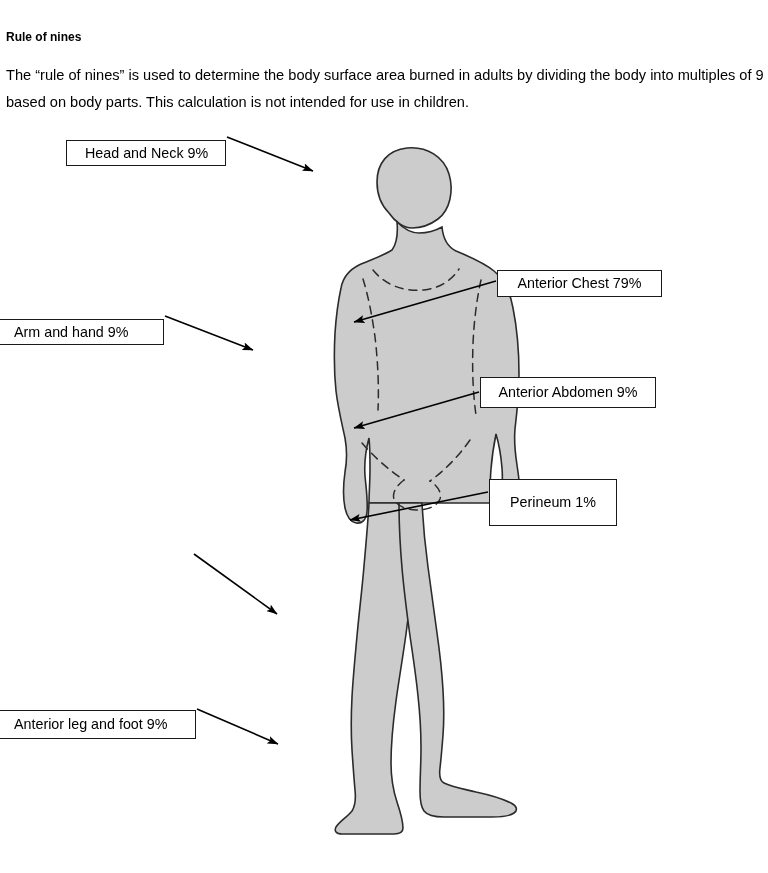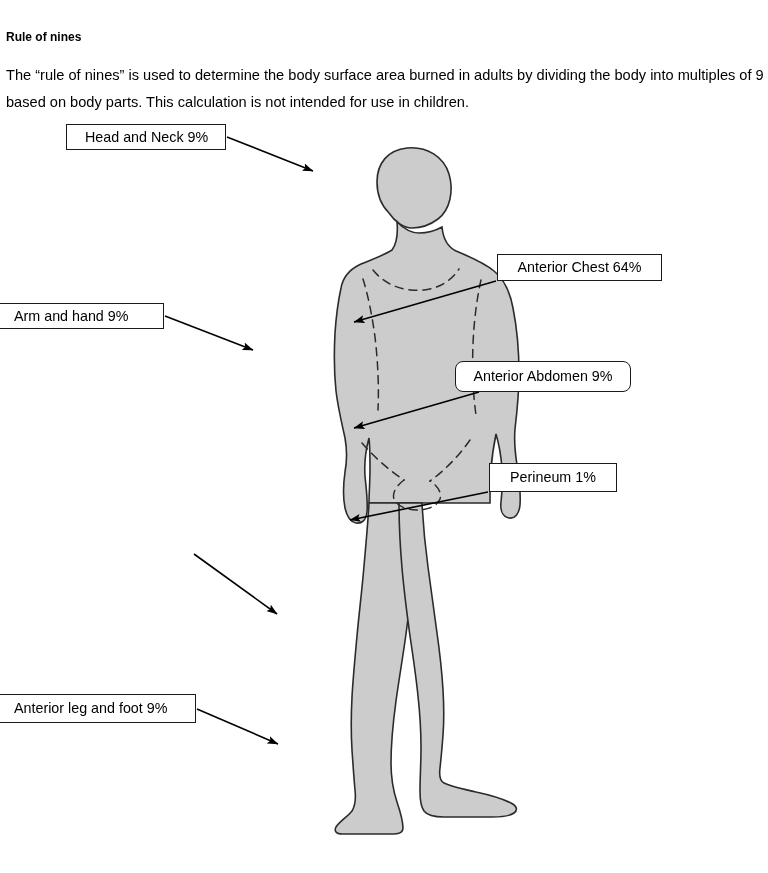--- a/index.html
+++ b/index.html
@@ -58,20 +58,21 @@
     position: absolute;
     box-sizing: border-box;
     border: 1px solid #1a1a1a;
     background: #ffffff;
     font-size: 14.3px;
     line-height: 1;
     color: #000000;
     display: flex;
     align-items: center;
     white-space: nowrap;
+    margin-top: 16px;
   }
   .callout > span {
     display: block;
     width: 100%;
   }
 
   
   .callout.left > span  { padding-left: 18px; }
   
   .callout.clipleft {
@@ -82,22 +83,22 @@
     text-align: center;
     padding: 0 10px;
   }
 
   #cal-head     { left: 66px;  top: 124px; width: 160px; height: 26px; }
   #cal-arm      { left: -4px;  top: 303px; width: 168px; height: 26px; }
   #cal-thigh    { left: 33px;  top: 539px; width: 160px; height: 29px; }
   #cal-legfoot  { left: -4px;  top: 694px; width: 200px; height: 29px; }
 
   #cal-chest    { left: 497px; top: 254px; width: 165px; height: 27px; }
-  #cal-abdomen  { left: 455px; top: 361px; width: 176px; height: 31px; border-radius: 8px; }
-  #cal-perineum { left: 489px; top: 463px; width: 128px; height: 29px; }
+  #cal-abdomen  { left: 480px; top: 361px; width: 176px; height: 31px; }
+  #cal-perineum { left: 489px; top: 463px; width: 128px; height: 47px; }
 </style>
 </head>
 <body>
 
 <div id="page">
 
   <div id="title">Rule of nines</div>
 
   <div id="intro">The “rule of nines” is used to determine the body surface area burned in adults by dividing the body into multiples of 9 based on body parts. This calculation is not intended for use in children.</div>
 
@@ -219,21 +220,21 @@
 
   <div id="cal-head" class="callout left">
     <span>Head and Neck 9%</span>
   </div>
 
   <div id="cal-arm" class="callout left clipleft">
     <span>Arm and hand 9%</span>
   </div>
 
   <div id="cal-chest" class="callout right">
-    <span>Anterior Chest 64%</span>
+    <span>Anterior Chest 79%</span>
   </div>
 
   <div id="cal-abdomen" class="callout right">
     <span>Anterior Abdomen 9%</span>
   </div>
 
   <div id="cal-perineum" class="callout right">
     <span>Perineum 1%</span>
   </div>
 

